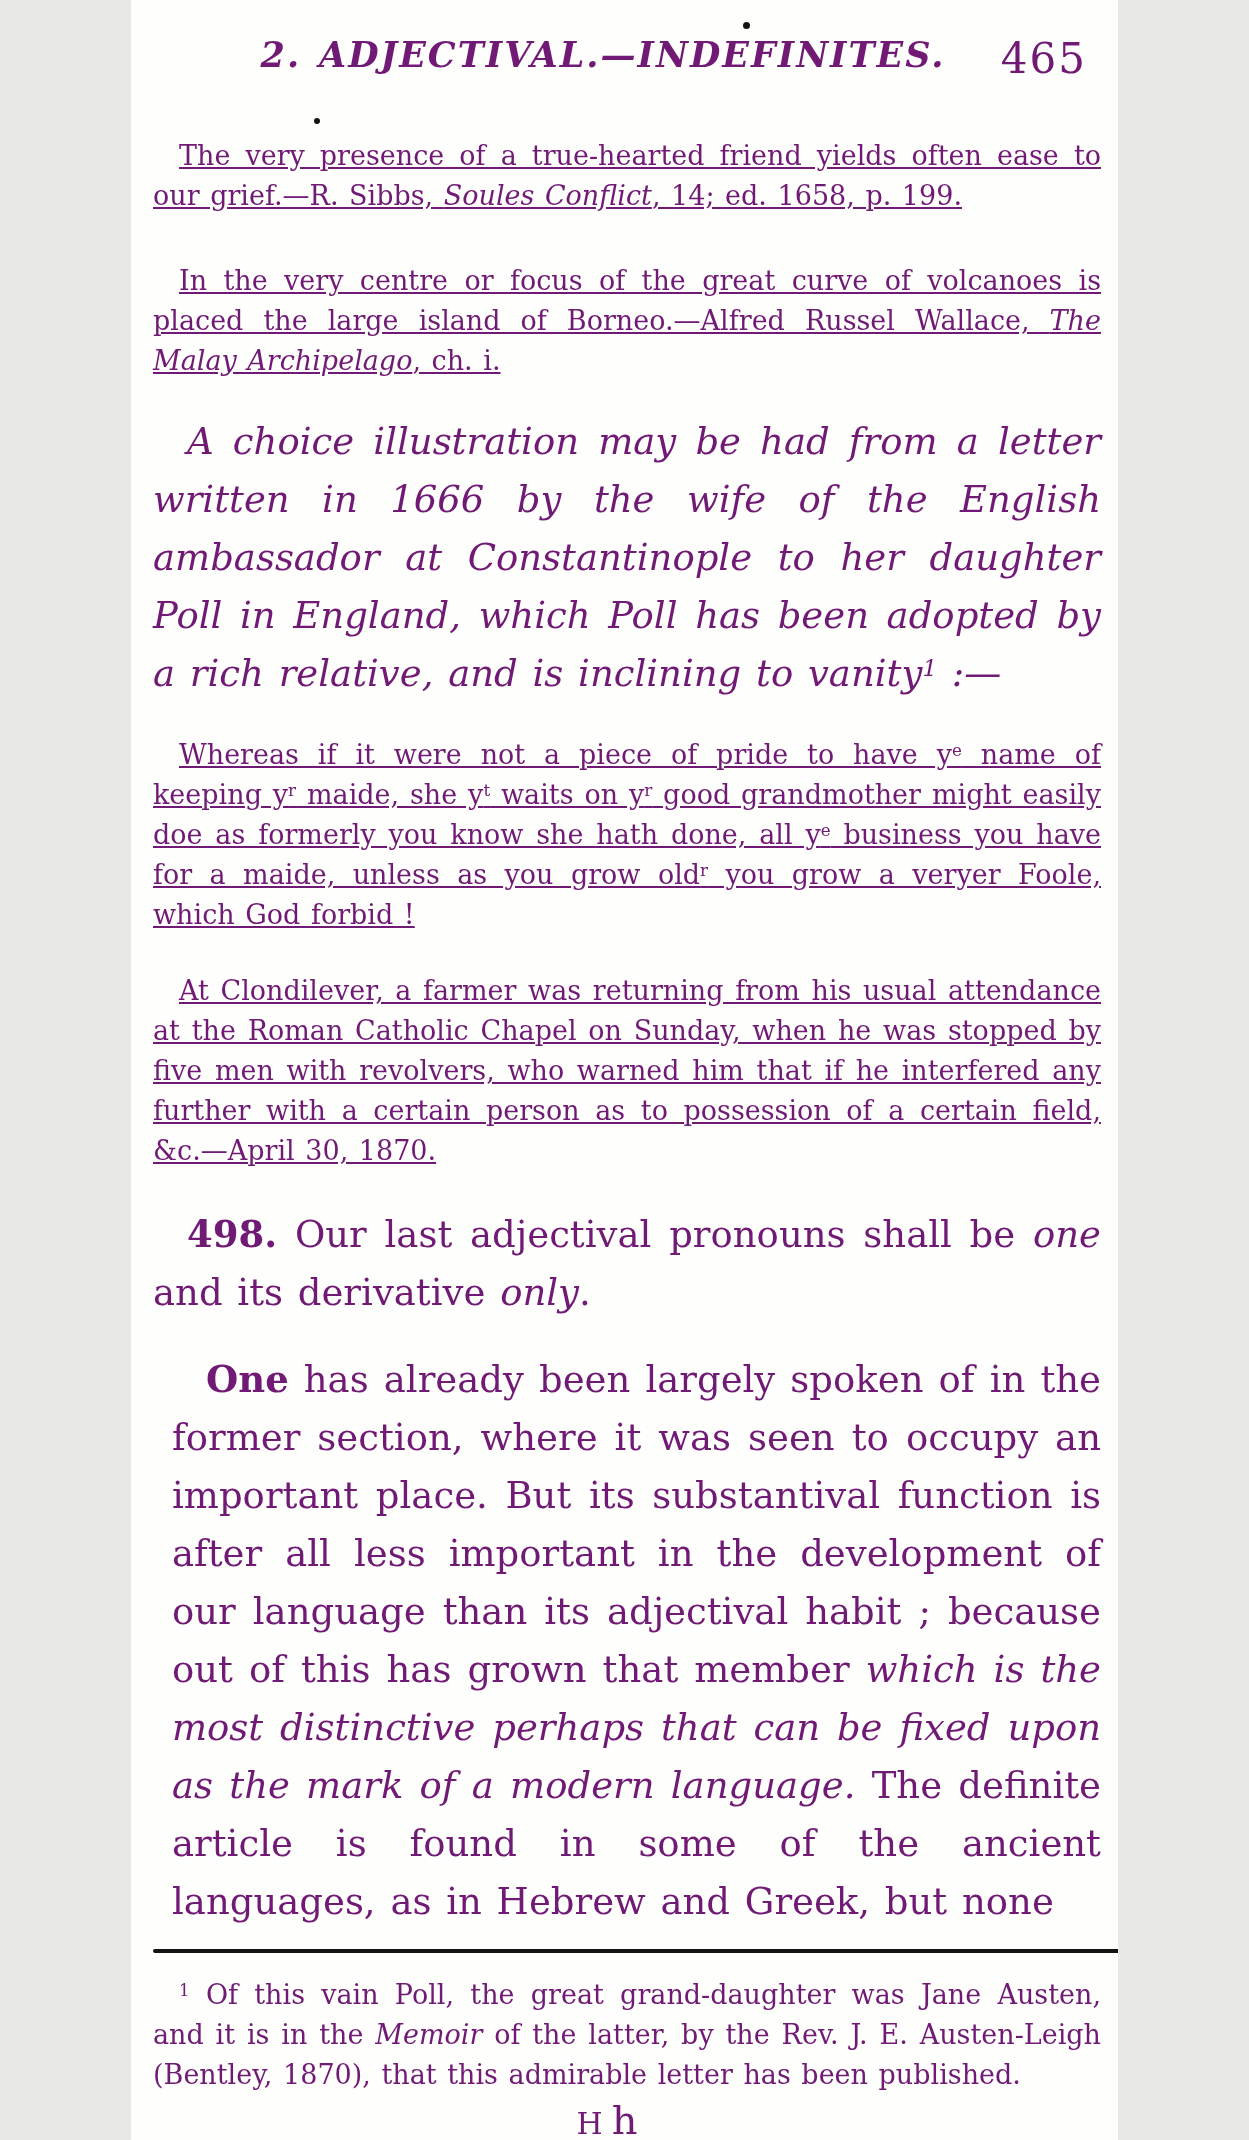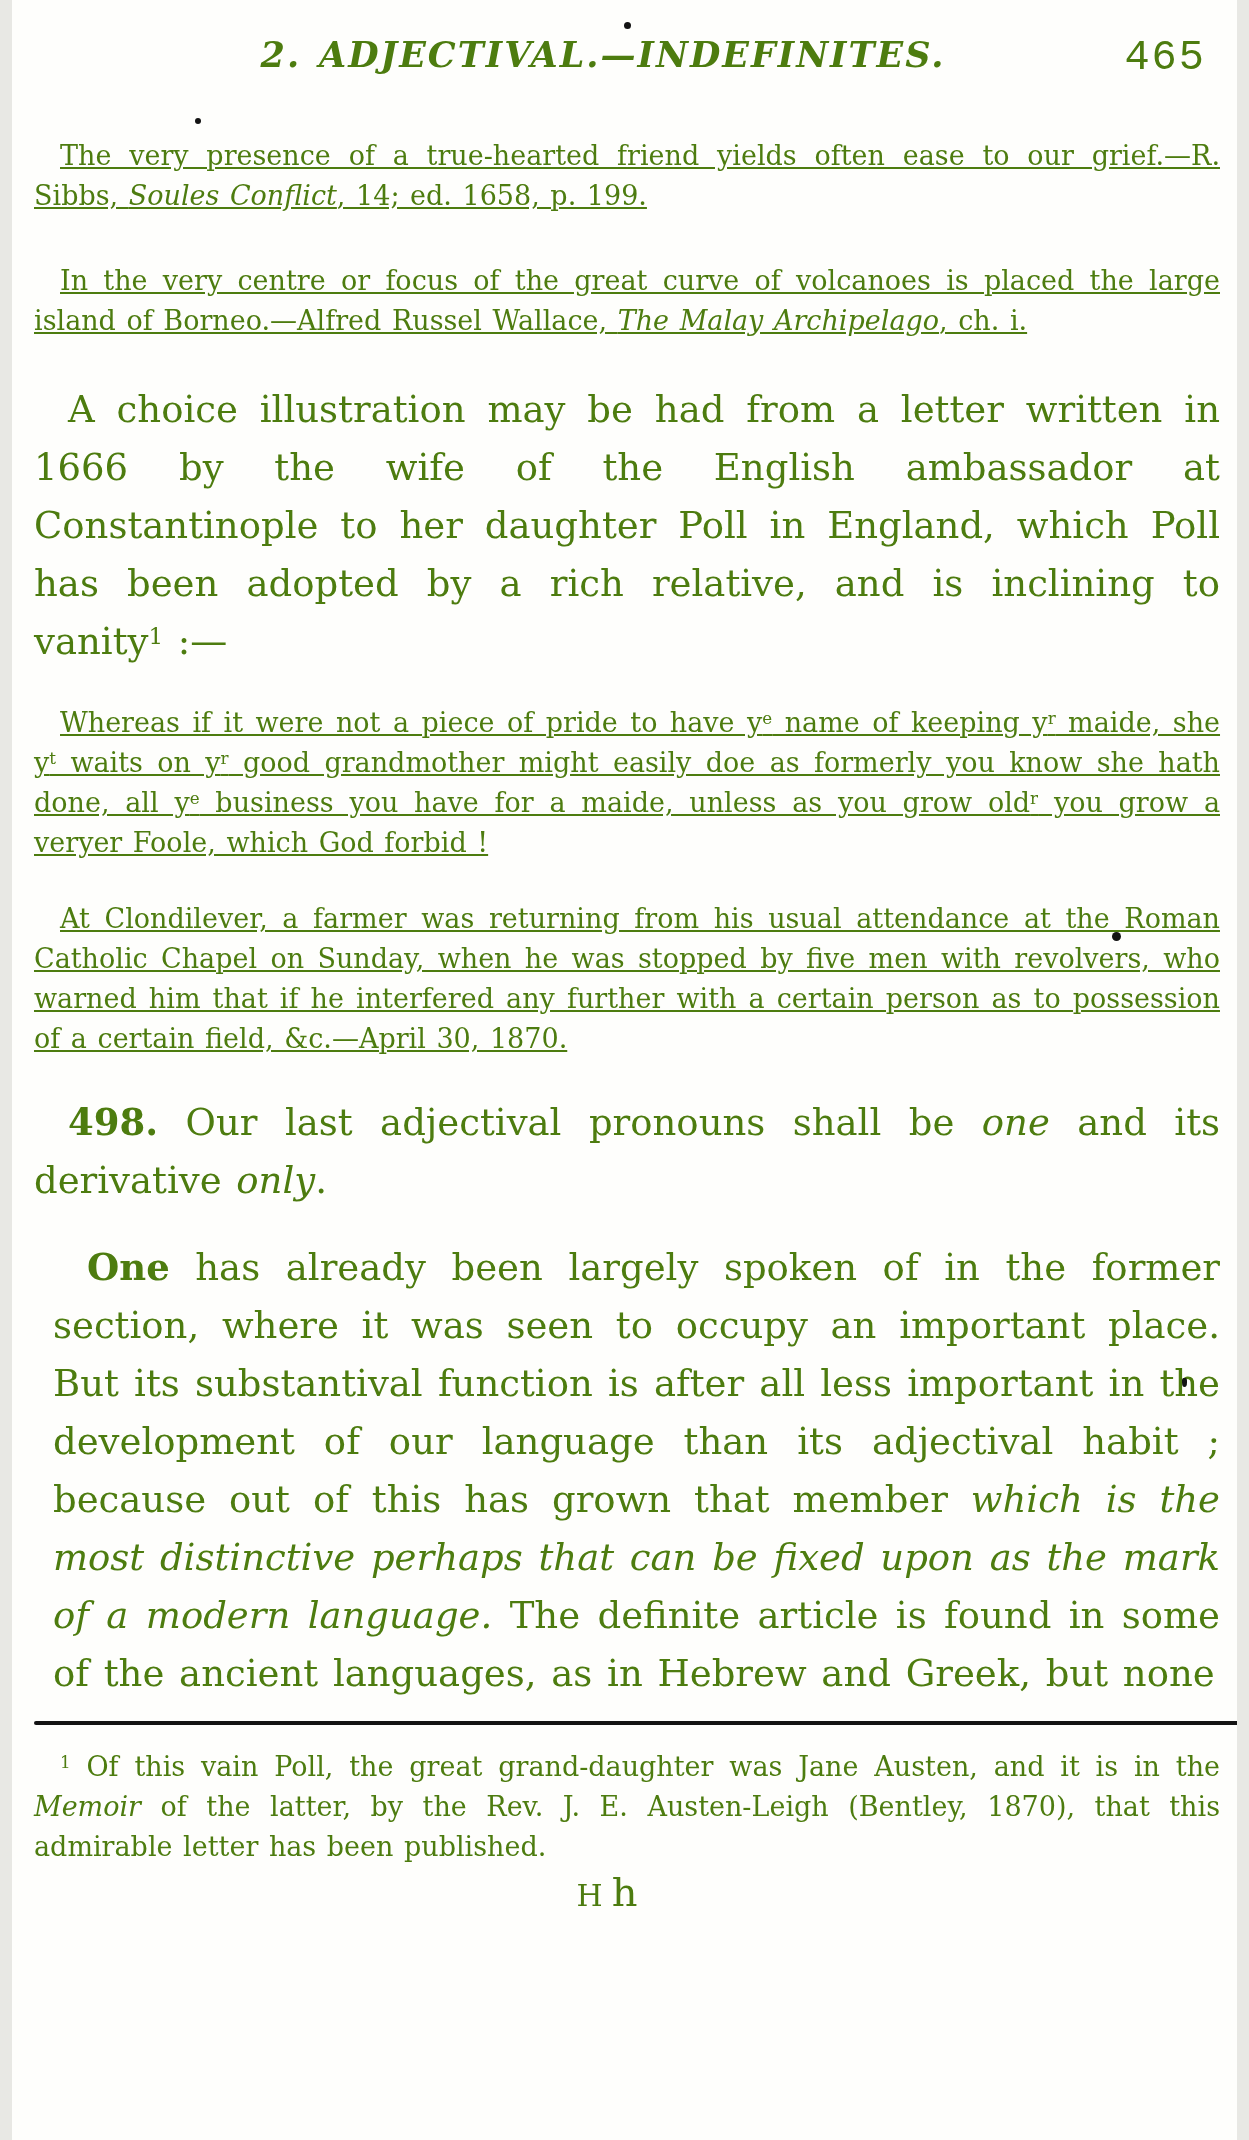--- a/index.html
+++ b/index.html
@@ -2,25 +2,25 @@
 <html><head>
 <meta charset="utf-8">
 <style>
   html, body {
     margin: 0;
     padding: 0;
     background: #e8e8e4;
   }
   .page {
     position: relative;
-    width: 1225px;
+    width: 987px;
     height: 2140px;
     margin: 0 auto;
     background: #fefefc;
-    color: #4d7c0f;
+    color: #701a75;
     font-family: "DejaVu Serif", "Liberation Serif", serif;
     overflow: hidden;
     box-sizing: border-box;
     padding: 0 17px 0 22px;
   }
   
   .running-head {
     position: relative;
     margin-top: 34px;
     height: 52px;
@@ -37,21 +37,20 @@
   }
   .head-section { margin-right: 18px; }
   .head-page {
     position: absolute;
     right: 14px;
     top: 0;
     font-size: 42px;
     font-weight: normal;
     letter-spacing: 2px;
     font-style: normal;
-    font-family: Liberation Mono, monospace;
   }
   
   .text-column { display: block; }
   .block {
     margin: 0;
     text-align: justify;
   }
   .block.main {
     font-size: 37px;
     line-height: 58px;
@@ -80,21 +79,21 @@
     position: relative;
     top: -0.45em;
     vertical-align: baseline;
   }
   .block .sc { font-size: 78%; letter-spacing: 1px; }
   .block b { font-weight: bold; }
   .block i { font-style: italic; }
   
   .block[data-name="quote-sibbs"]       { margin-top: 50px; }
   .block[data-name="quote-wallace"]     { margin-top: 45px; }
-  .block[data-name="para-choice"]       { margin-top: 40px; }
+  .block[data-name="para-choice"]       { margin-top: 32px; font-style: italic; }
   .block[data-name="quote-letter-1666"] { margin-top: 32px; }
   .block[data-name="para-certain"]      { margin-top: 32px; }
   .block[data-name="quote-clondilever"] { margin-top: 36px; }
   .block[data-name="para-498"]          { }
   .block[data-name="quote-robertson"]   { margin-top: 32px; }
   .block[data-name="para-one"]          { margin-top: 28px; margin-left: 19px; }
 
   .footnote-rule {
     margin-top: 18px;
     width: 1208px;

